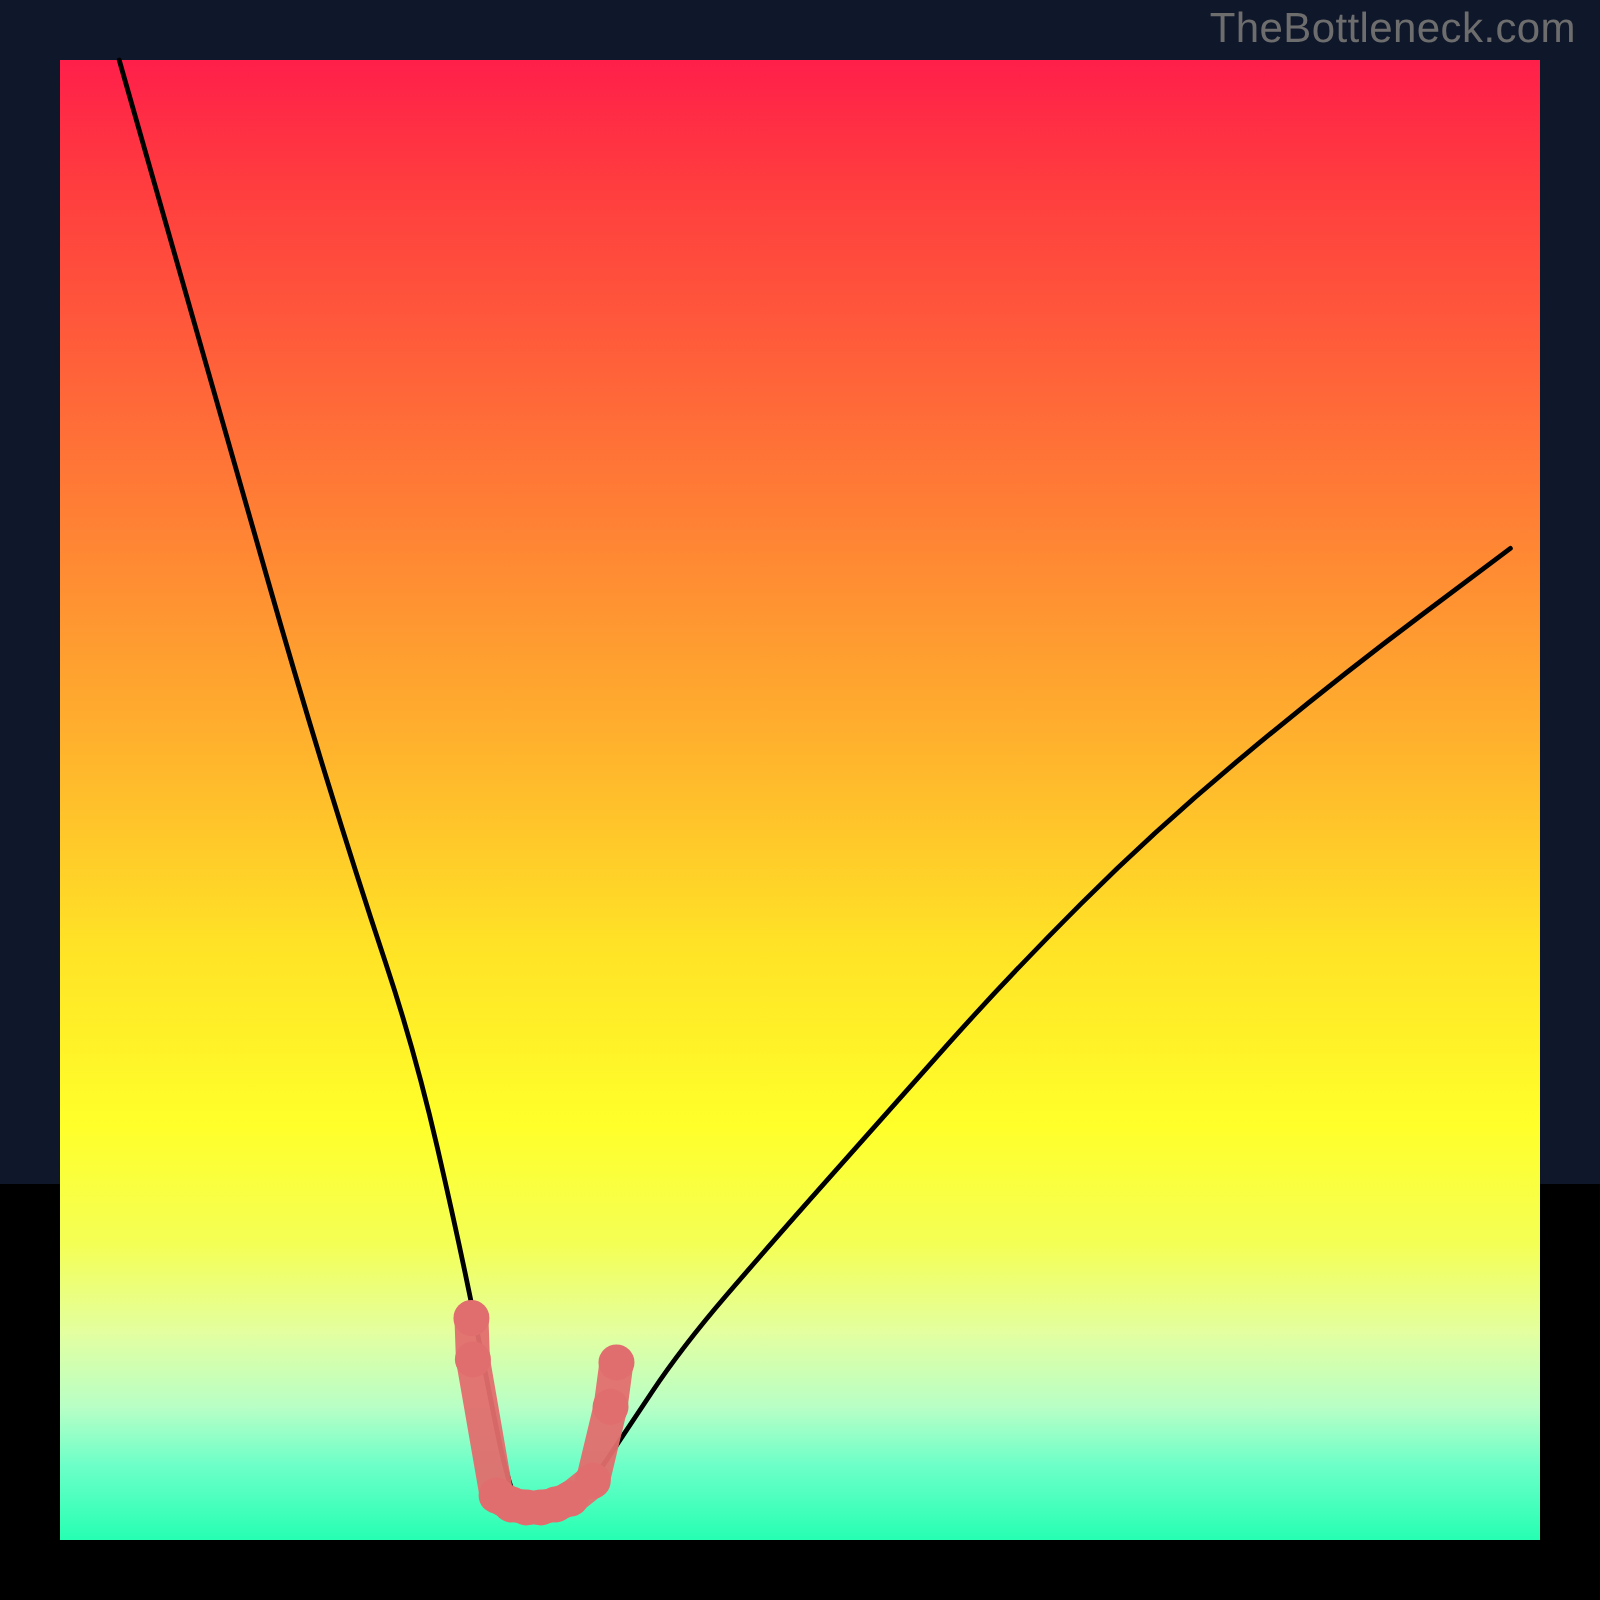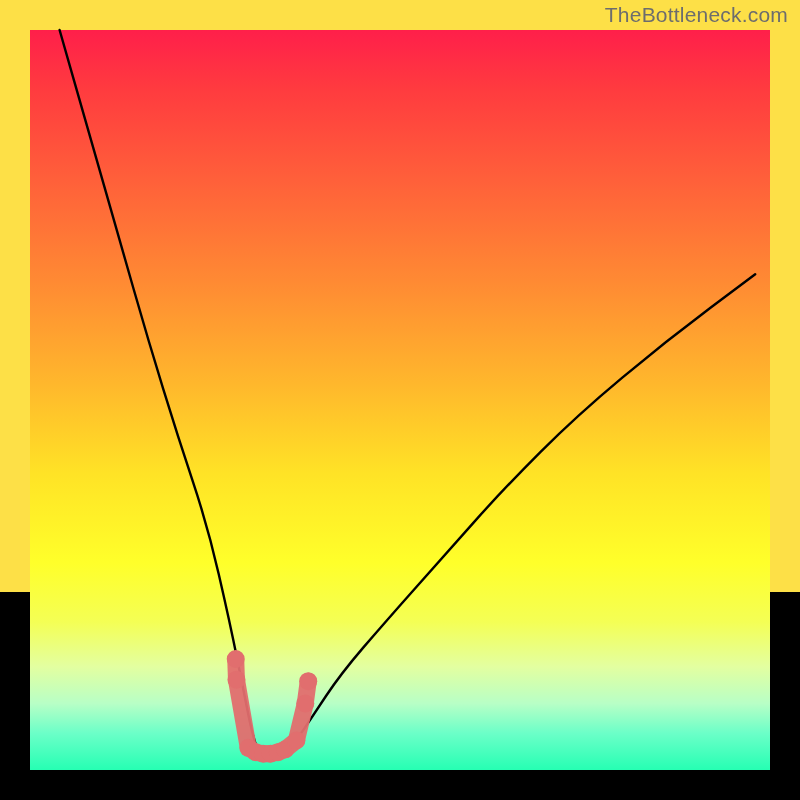--- a/index.html
+++ b/index.html
@@ -10,21 +10,21 @@
     background: #000;
     overflow: hidden;
     font-family: Arial, Helvetica, sans-serif;
   }
   .frame {
     position: absolute;
     left: 0;
     top: 0;
     width: 800px;
     height: 592px;
-    background: #fde047;
+    background: #0f172a;
   }
   .plot {
     position: absolute;
     left: 30px;
     top: 30px;
     width: 740px;
     height: 740px;
     
   }
   .plot .bg {

